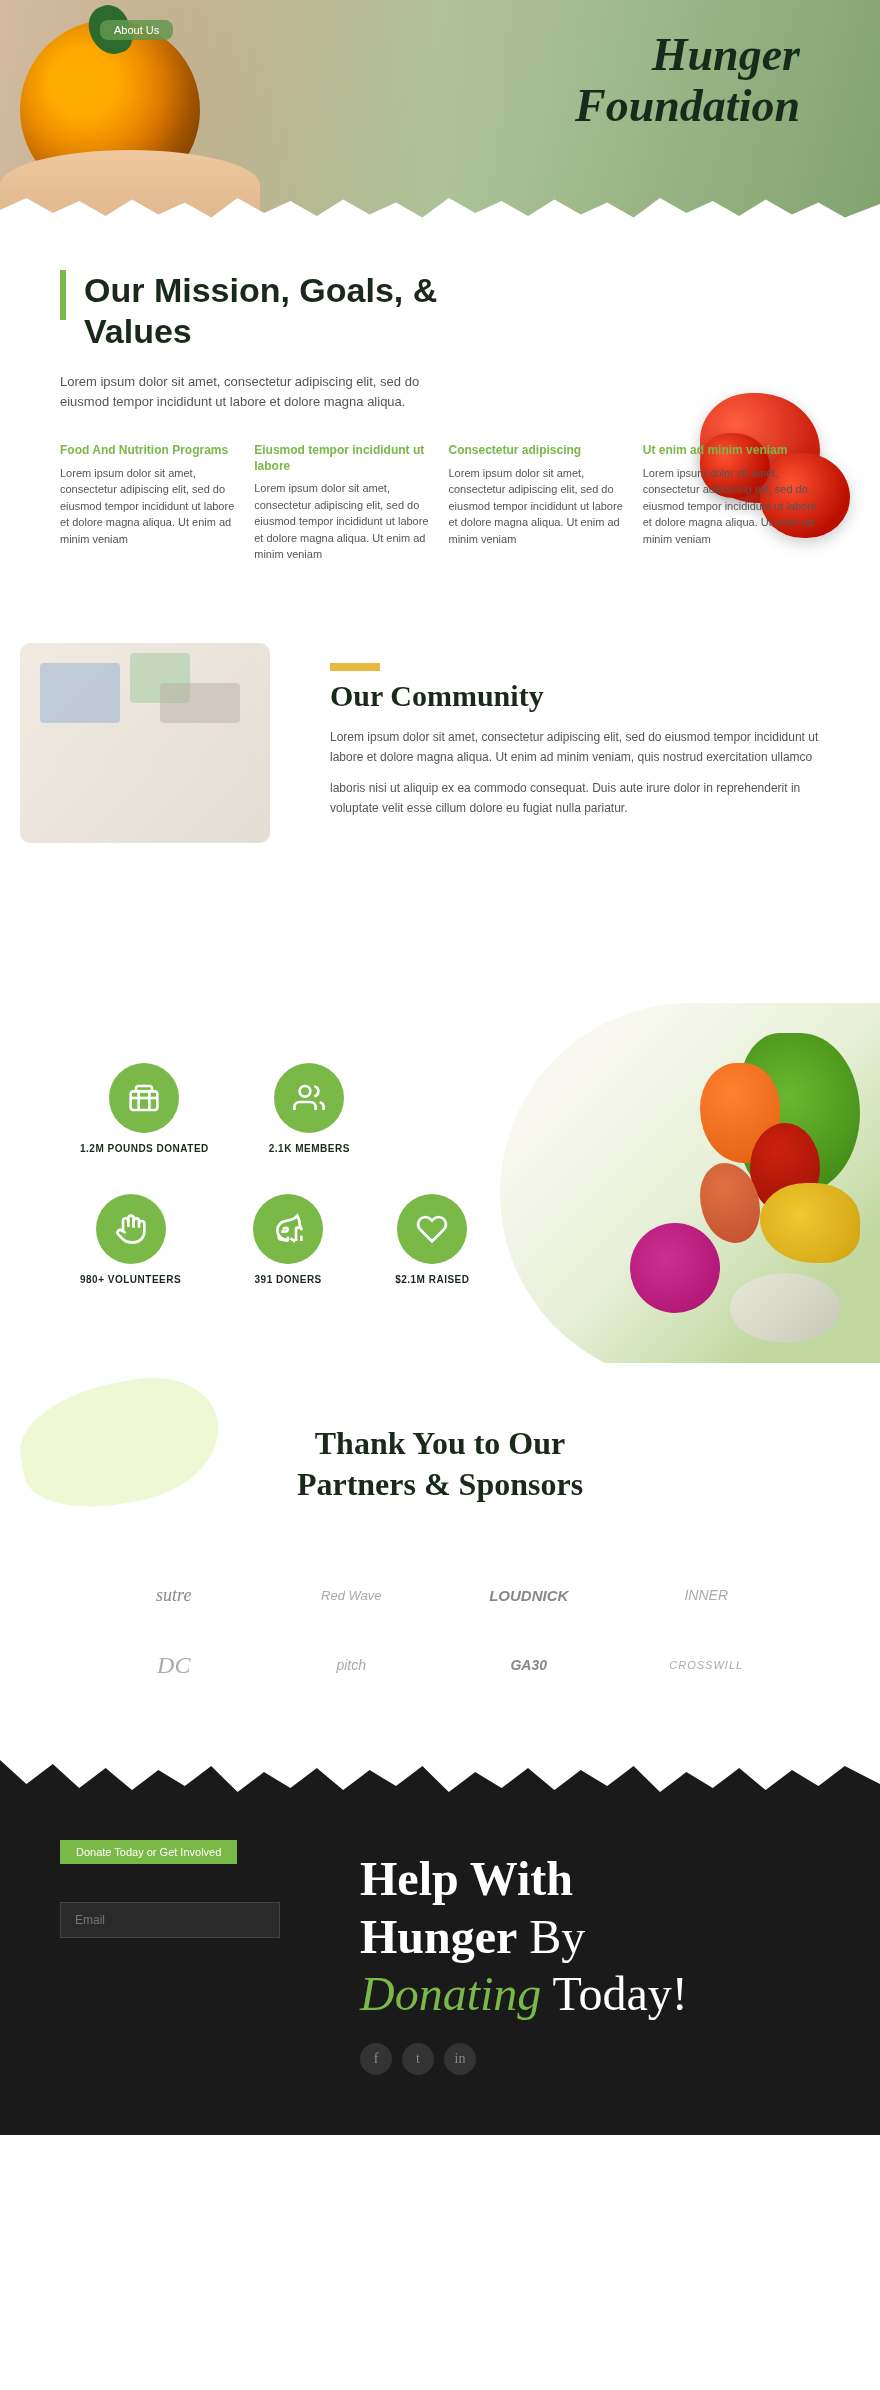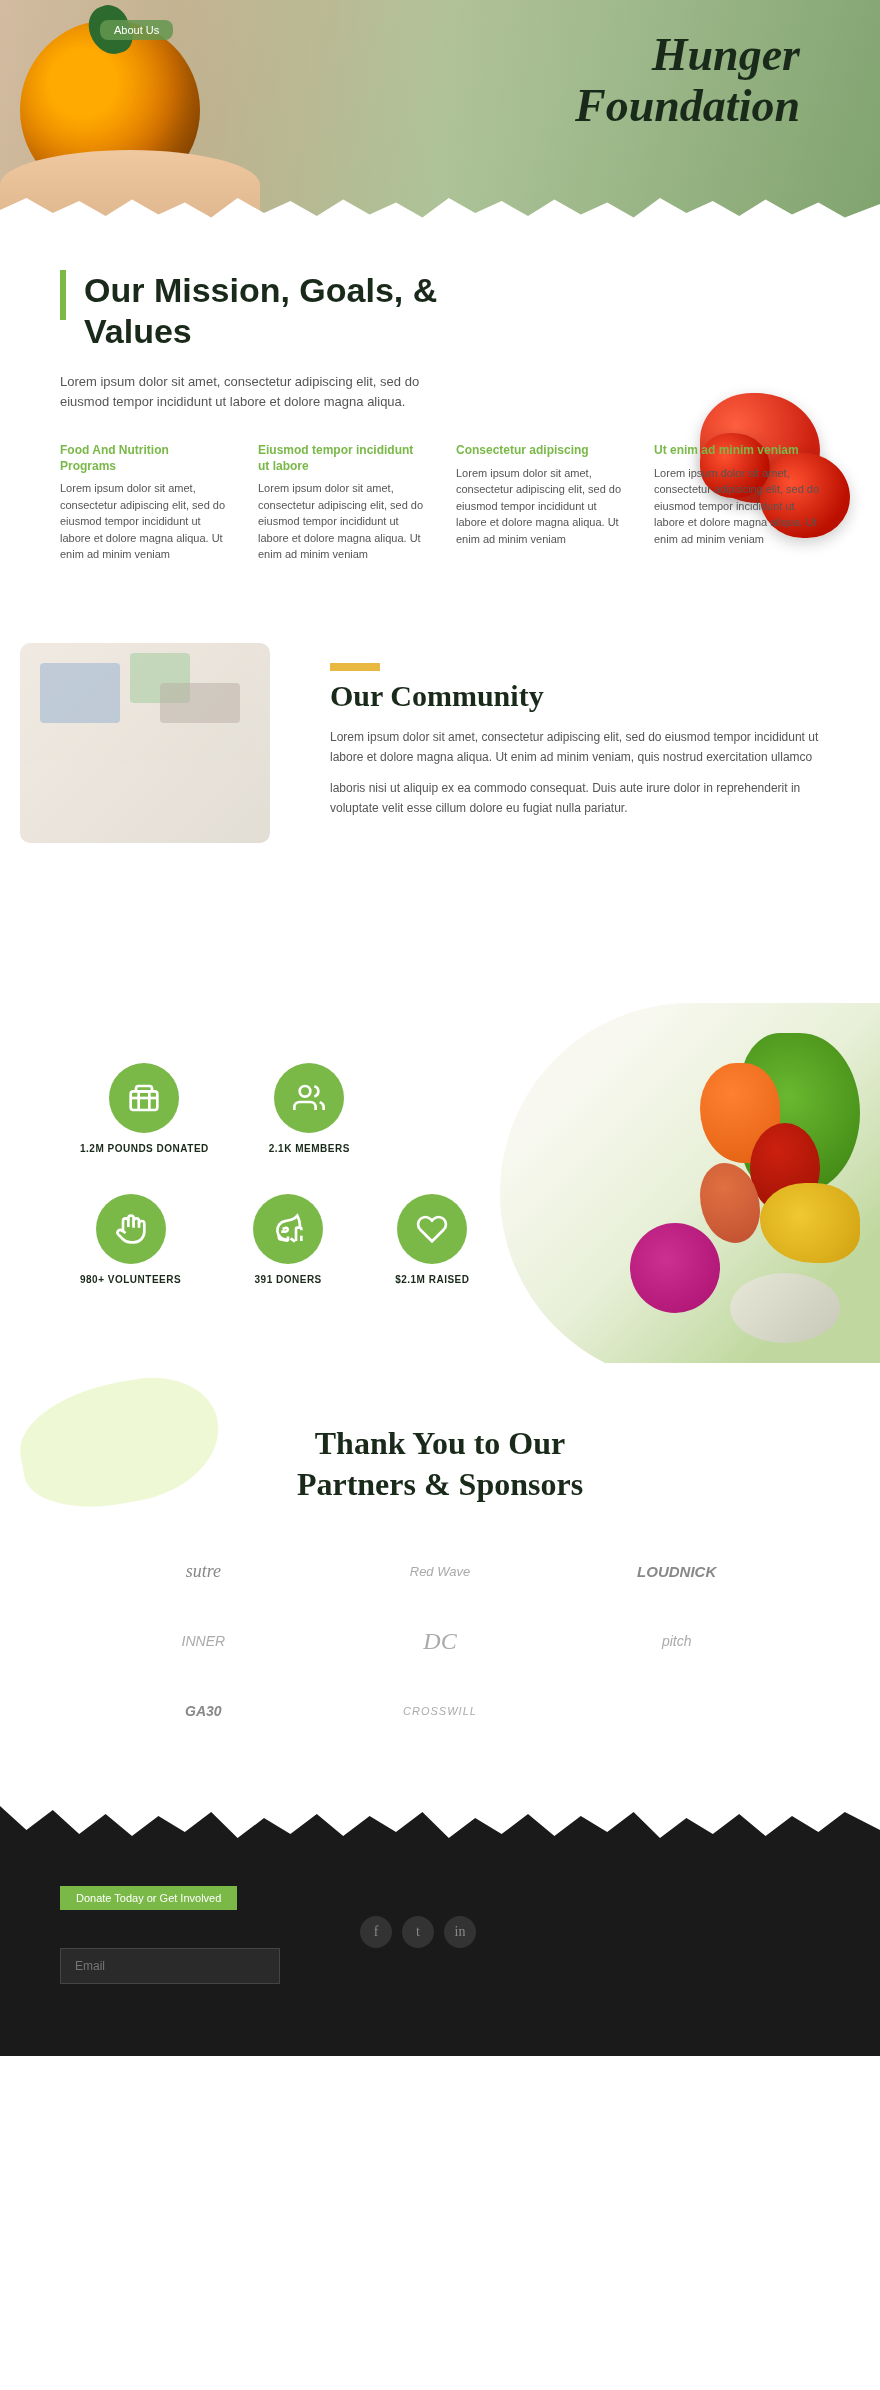--- a/index.html
+++ b/index.html
@@ -82,21 +82,21 @@
       font-family: Arial, sans-serif;
       margin-bottom: 30px;
       max-width: 380px;
       line-height: 1.6;
     }
 
     
     .mission-grid {
       display: grid;
       grid-template-columns: 1fr 1fr 1fr 1fr;
-      gap: 32px;
+      gap: 17px;
       position: relative;
     }
     .mission-card-title {
       font-size: 12px;
       font-weight: bold;
       color: #7ab848;
       margin-bottom: 6px;
       font-family: Arial, sans-serif;
       line-height: 1.3;
     }
@@ -220,26 +220,26 @@
       opacity: 0.3;
       border-radius: 60% 40% 50% 50% / 50% 50% 60% 40%;
       transform: rotate(-10deg);
     }
     .partners-title {
       text-align: center;
       font-size: 32px;
       font-family: Georgia, serif;
       font-weight: bold;
       color: #1a2a1a;
-      margin-bottom: 40px;
+      margin-bottom: 64px;
       line-height: 1.3;
     }
     .partners-grid {
       display: grid;
-      grid-template-columns: repeat(3, 1fr);
+      grid-template-columns: repeat(4, 1fr);
       gap: 20px 30px;
       max-width: 680px;
       margin: 0 auto;
     }
     .partner-logo {
       display: flex;
       align-items: center;
       justify-content: center;
       height: 50px;
       color: #888;
@@ -520,20 +520,25 @@
 <div style="background:#fff;height:20px;"></div>
 <section class="dark-section">
   <div class="dark-top-tear"></div>
   <div class="dark-content">
     <div class="dark-left">
       <div class="donate-badge">Donate Today or Get Involved</div>
       <br><br>
       <input type="email" class="email-field" placeholder="Email" style="">
     </div>
     <div class="dark-right">
+      <div class="cta-title">
+        <span class="cta-line1">Help With</span><br>
+        <span class="cta-line1" style="font-weight:bold;">Hunger</span><span class="cta-by"> By</span><br>
+        <span class="cta-donating">Donating</span><span class="cta-today"> Today!</span>
+      </div>
       <div class="social-icons">
         <div class="social-icon">f</div>
         <div class="social-icon">t</div>
         <div class="social-icon">in</div>
       </div>
     </div>
   </div>
 </section>
 
 </body></html>

